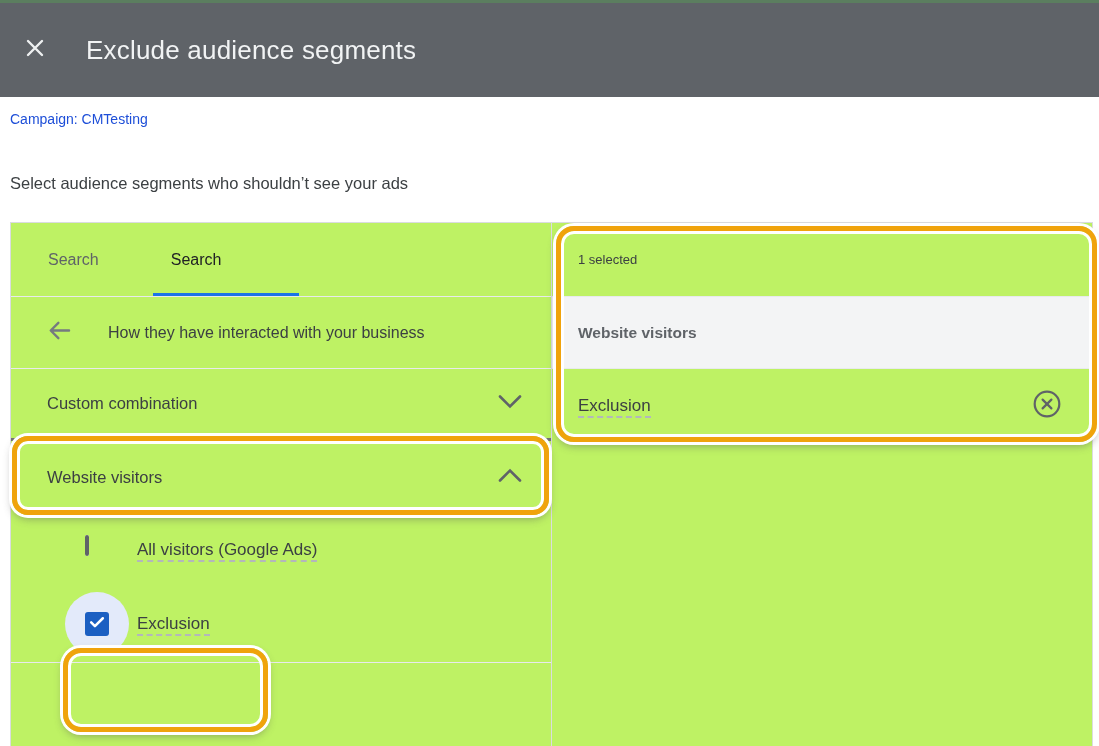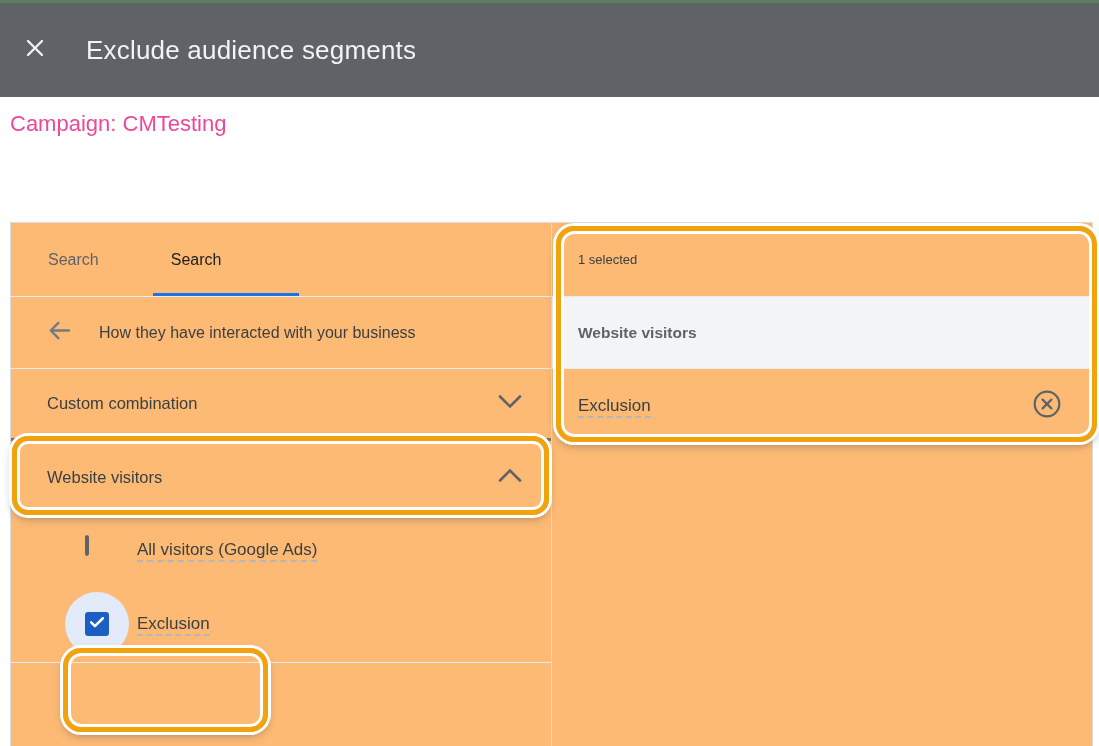--- a/index.html
+++ b/index.html
@@ -9,42 +9,42 @@
 
   
   .top-accent { position:absolute; left:0; top:0; width:100%; height:3px; background:#5b7e5f; }
   .header { position:absolute; left:0; top:3px; width:100%; height:94px; background:#5f6368;
             display:flex; align-items:center; }
   .close-btn { width:26px; height:26px; margin-left:22px; display:flex; align-items:center;
                justify-content:center; cursor:pointer; }
   .dialog-title { margin-left:38px; font-size:26px; font-weight:400; color:#f1f3f4; letter-spacing:.2px; }
 
   
-  .campaign-line { position:absolute; left:10px; top:111px; font-size:22px; color:#ec4899; }
+  .campaign-line { position:absolute; left:10px; top:111px; font-size:14px; color:#1d4ed8; }
   .instruction-line { position:absolute; left:10px; top:174px; font-size:16.5px; color:#3c4043; }
 
   
   .picker { position:absolute; left:10px; top:222px; width:1083px; height:524px;
-            border:1px solid #dadce0; border-bottom:none; display:flex; background:#fdba74; }
+            border:1px solid #dadce0; border-bottom:none; display:flex; background:#bef264; }
   .left-col { width:541px; border-right:1px solid #dadce0; }
   .right-col { flex:1; }
 
   
   .tabs-row { position:relative; height:74px; border-bottom:1px solid #e8eaed;
               display:flex; align-items:center; padding-left:37px; gap:72px; }
   .tab { font-size:16px; cursor:pointer; }
   .tab.inactive { color:#5f6368; }
   .tab.active { color:#202124; font-weight:500; }
   .tab-underline { position:absolute; left:142px; bottom:0; width:146px; height:3px; background:#1a73e8; }
 
   
   .back-row { height:72px; border-bottom:1px solid #e8eaed; display:flex; align-items:center; }
   .back-btn { margin-left:34px; width:28px; height:28px; display:flex; align-items:center;
               justify-content:center; cursor:pointer; }
-  .category-header { margin-left:26px; font-size:16px; color:#3c4043; }
+  .category-header { margin-left:35px; font-size:16px; color:#3c4043; }
 
   
   .group-row { height:72px; display:flex; align-items:center; justify-content:space-between;
                padding:0 28px 0 36px; cursor:pointer; }
   .group-row.bordered { border-bottom:3px solid #737373; }
   .group-label { font-size:16.5px; color:#3c4043; }
 
   
   .seg-row { position:relative; display:flex; align-items:center; }
   .seg-row.r1 { height:72px; }
@@ -91,20 +91,21 @@
       <span>
         <svg width="24" height="24" viewBox="0 0 24 24">
           <path d="M5 5 L19 19 M19 5 L5 19" stroke="#eef0f1" stroke-width="2.4" stroke-linecap="round"></path>
         </svg>
       </span>
     </div>
     <div class="dialog-title">Exclude audience segments</div>
   </div>
 
   <div class="campaign-line">Campaign: CMTesting</div>
+  <div class="instruction-line">Select audience segments who shouldn’t see your ads</div>
 
   <div class="picker">
 
     <div class="left-col">
 
       <div class="tabs-row">
         <div class="tab inactive">Search</div>
         <div class="tab active">Search</div>
         <div class="tab-underline"></div>
       </div>

